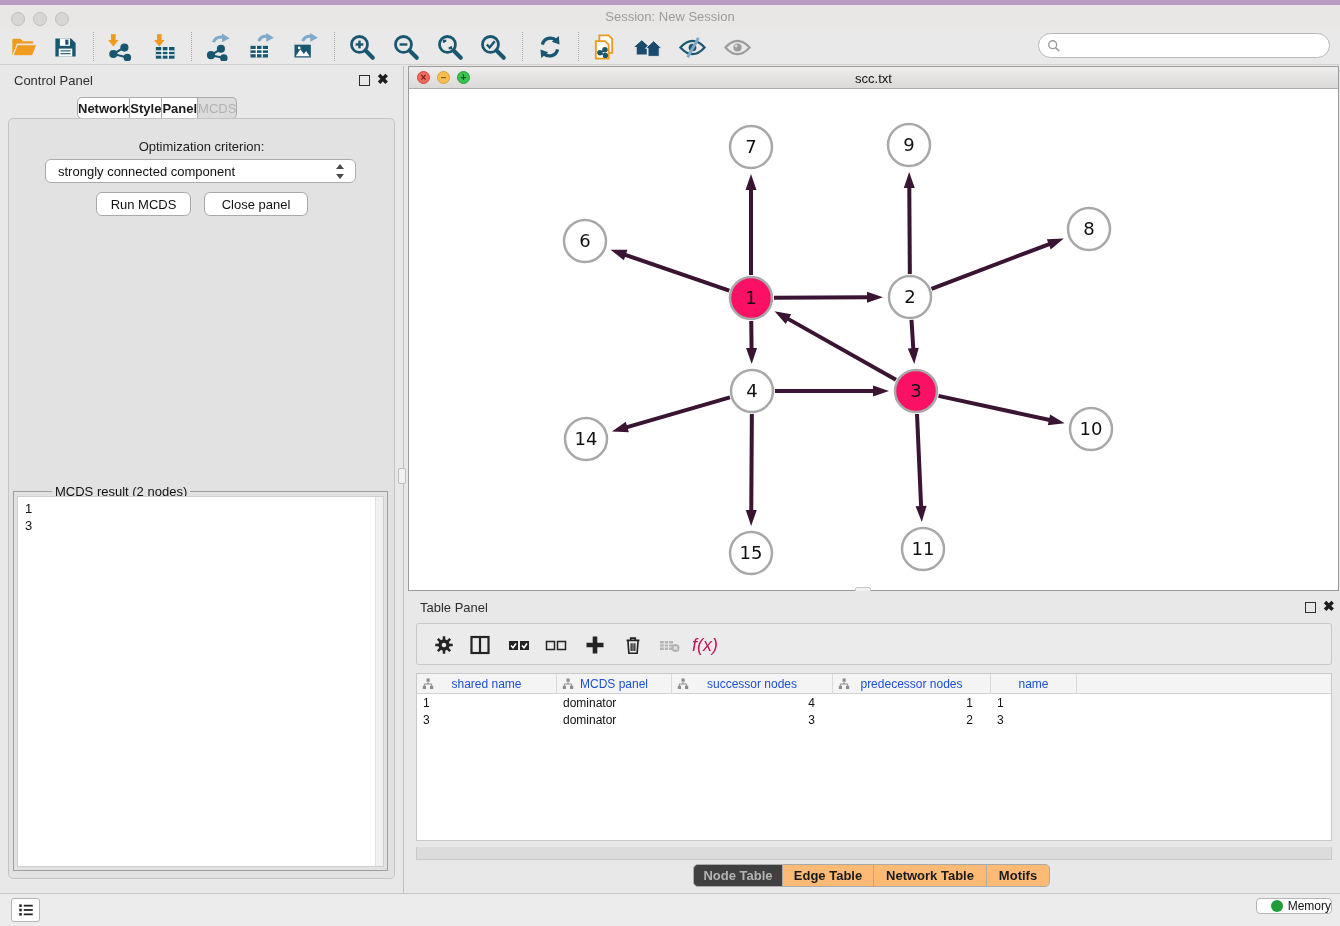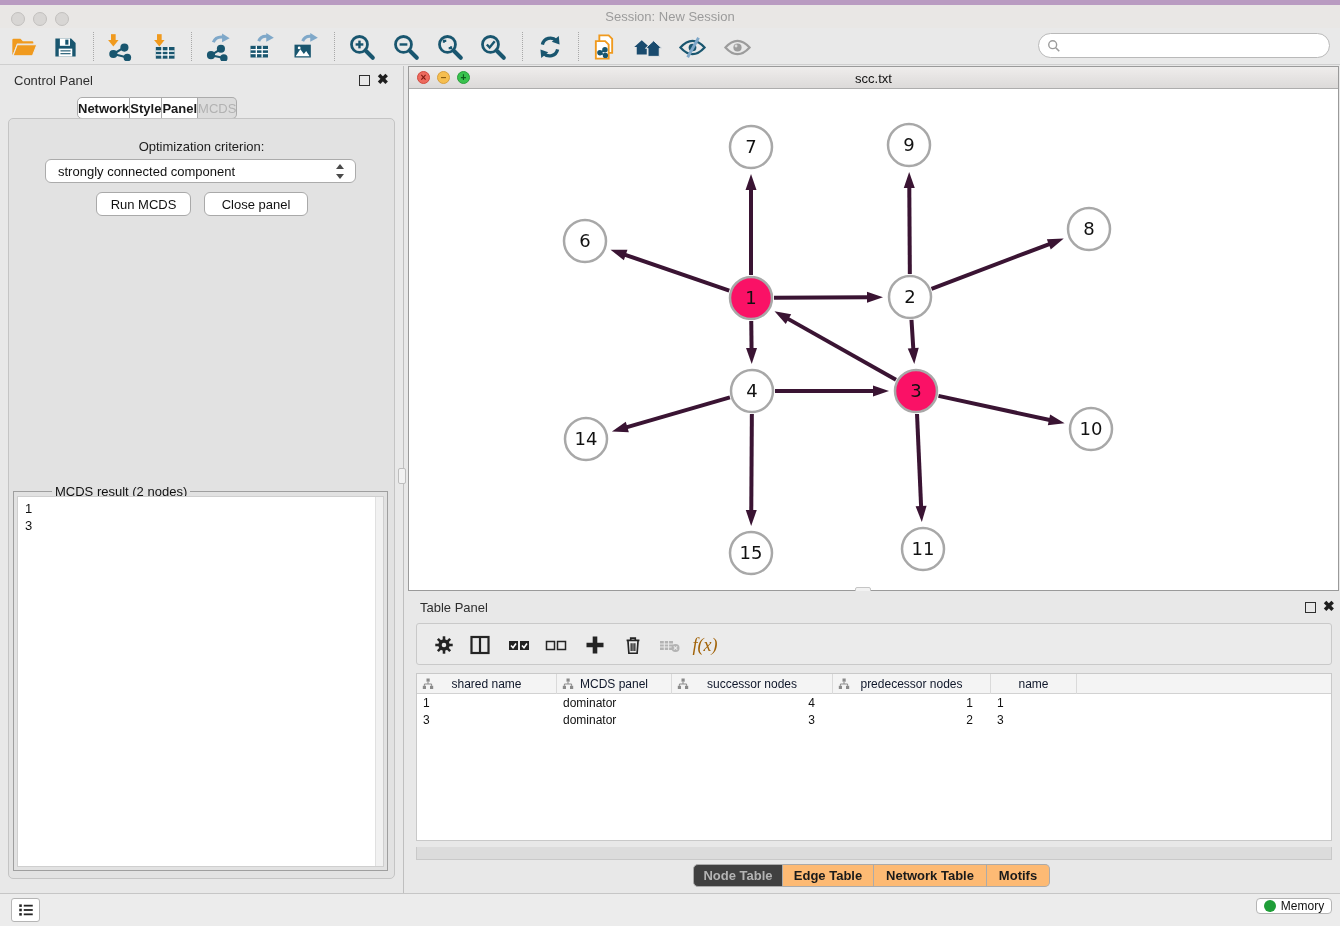--- a/index.html
+++ b/index.html
@@ -52,39 +52,39 @@
   .mac-max { left:48px; background:#39C24E; border:1px solid #2A9E3C; color:#0E5D1C; }
   .net-canvas { position:absolute; left:0; top:22px; right:0; bottom:0; background:#FFFFFF; }
   .net-canvas svg { position:absolute; left:0; top:0; }
   .h-splitter-handle { position:absolute; left:855px; top:587px; width:16px; height:6px; background:#F2F2F2; border:1px solid #C5C5C5; border-radius:2px; }
 
   
   .table-panel { position:absolute; left:408px; top:591px; width:932px; height:302px; background:#E8E8E8; }
   .tp-title { position:absolute; left:12px; top:9px; font-size:13px; color:#2E2E2E; }
   .tp-toolbar { position:absolute; left:8px; top:32px; width:916px; height:42px; background:#EBEBEB; border:1px solid #C9C9C9; border-radius:3px; }
   .tp-icon { position:absolute; top:5px; width:32px; height:32px; display:flex; align-items:center; justify-content:center; }
-  .fx-label { font-family:Liberation Serif, serif; font-style:italic; font-size:18px; color:#a16207; }
+  .fx-label { font-family:Liberation Sans, sans-serif; font-style:italic; font-size:18px; color:#be185d; }
   .dtable { position:absolute; left:8px; top:82px; width:916px; height:168px; background:#FFFFFF; border:1px solid #C9C9C9; }
   .dt-header { position:absolute; left:0; top:0; right:0; height:20px; background:#F4F4F4; border-bottom:1px solid #D2D2D2; display:flex; }
-  .dt-hcell { position:relative; height:20px; border-right:1px solid #DADADA; font-size:12px; color:#0f172a; display:flex; align-items:center; justify-content:center; }
+  .dt-hcell { position:relative; height:20px; border-right:1px solid #DADADA; font-size:12px; color:#1d4ed8; display:flex; align-items:center; justify-content:center; }
   .dt-hcell .tree-ic { position:absolute; left:5px; top:4px; }
   .dt-row { position:absolute; left:0; right:0; height:17px; display:flex; font-size:12px; color:#111; }
   .dt-cell { height:17px; padding:1px 6px 0 6px; overflow:hidden; white-space:nowrap; }
   .ralign { text-align:right; padding-right:18px; }
   .tp-footband { position:absolute; left:8px; top:256px; width:916px; height:13px; background:#DCDCDC; border:1px solid #C9C9C9; border-top:none; }
   .tp-tabs { position:absolute; left:285px; top:273px; height:23px; display:flex; }
   .tp-tab { height:23px; border:1px solid #ABABAB; border-left:none; background:#fdba74; font-size:13px; font-weight:bold; color:#1A1A1A; display:flex; align-items:center; justify-content:center; }
   .tp-tab:first-child { border-left:1px solid #ABABAB; border-radius:5px 0 0 5px; }
   .tp-tab:last-child { border-radius:0 5px 5px 0; }
   .tp-tab.active { background:#404040; color:#B4B4B4; }
 
   
   .statusbar { position:absolute; left:0; top:893px; width:1340px; height:33px; background:#ECECEC; border-top:1px solid #C6C6C6; }
   .sb-listbtn { position:absolute; left:11px; top:4px; width:29px; height:24px; background:#FFFFFF; border:1px solid #B5B5B5; border-radius:3px; display:flex; align-items:center; justify-content:center; }
-  .sb-membtn { position:absolute; right:8px; top:4px; width:76px; height:16px; background:#FFFFFF; border:1px solid #B5B5B5; border-radius:4px; display:flex; align-items:center; justify-content:center; gap:5px; font-size:12px; color:#111; }
+  .sb-membtn { position:absolute; right:8px; top:4px; width:76px; height:16px; background:#FFFFFF; border:1px solid #B5B5B5; border-radius:4px; display:flex; align-items:center; justify-content:flex-end; gap:5px; font-size:12px; color:#111; }
   .mem-dot { width:12px; height:12px; border-radius:50%; background:#1F9E38; }
 </style>
 </head>
 <body>
 
 <div class="app">
 
   <div class="top-strip"></div>
 
   <div class="titlebar">

